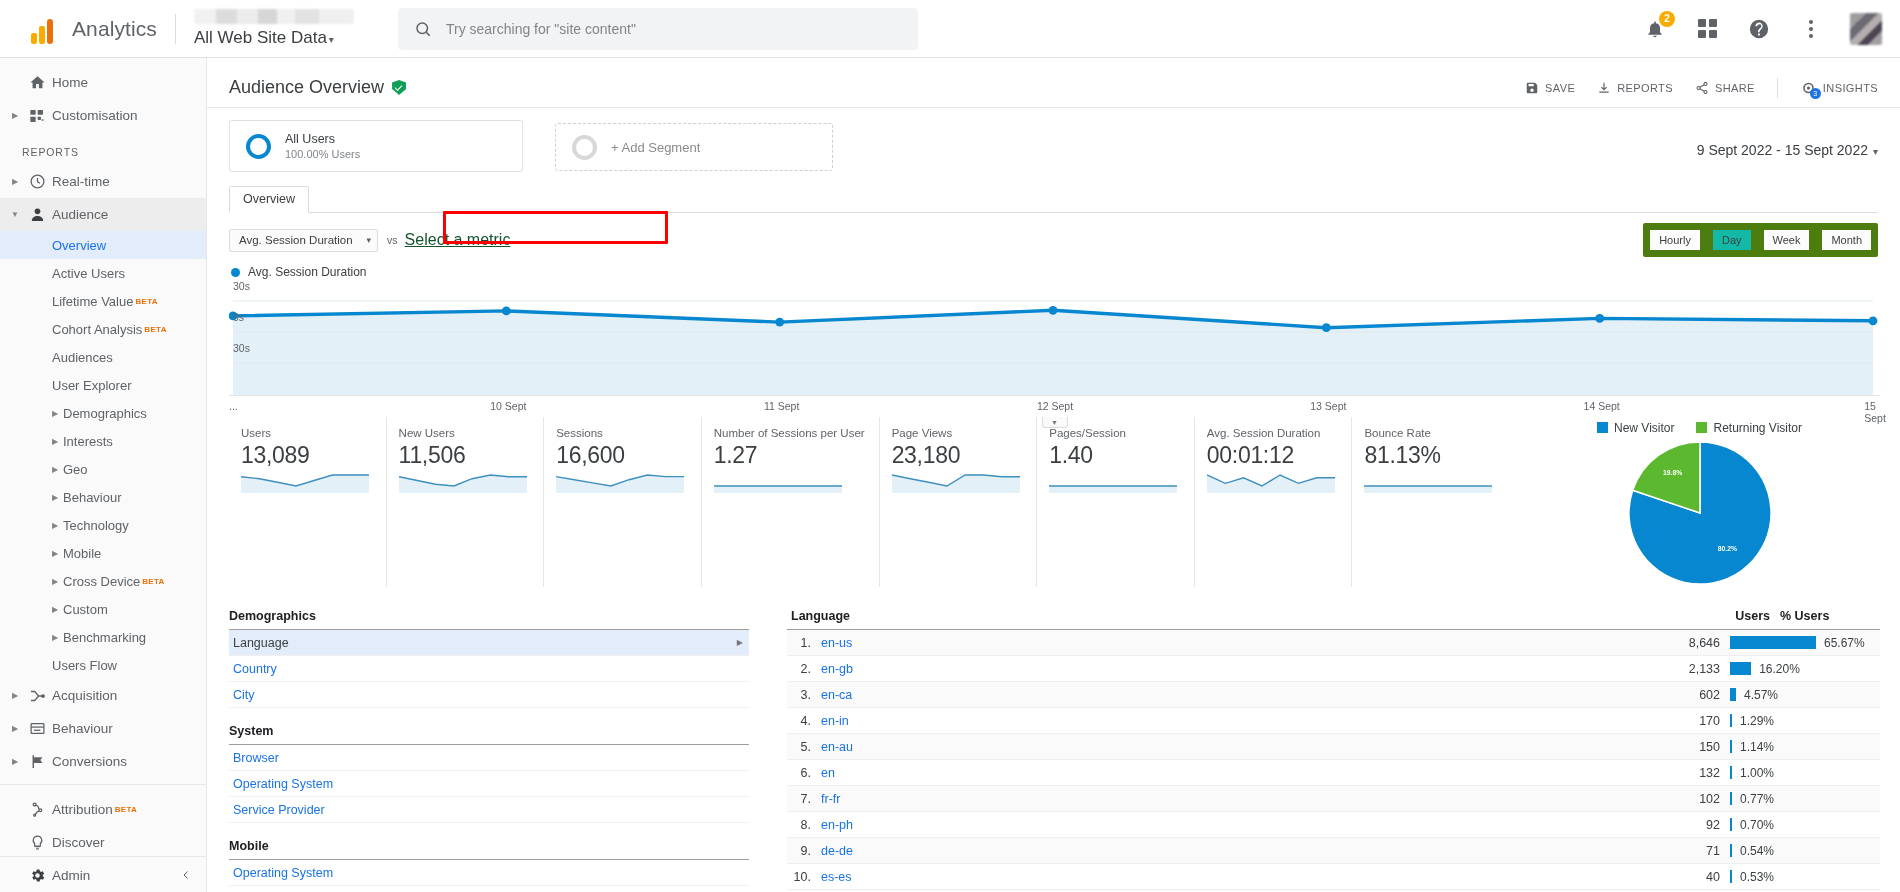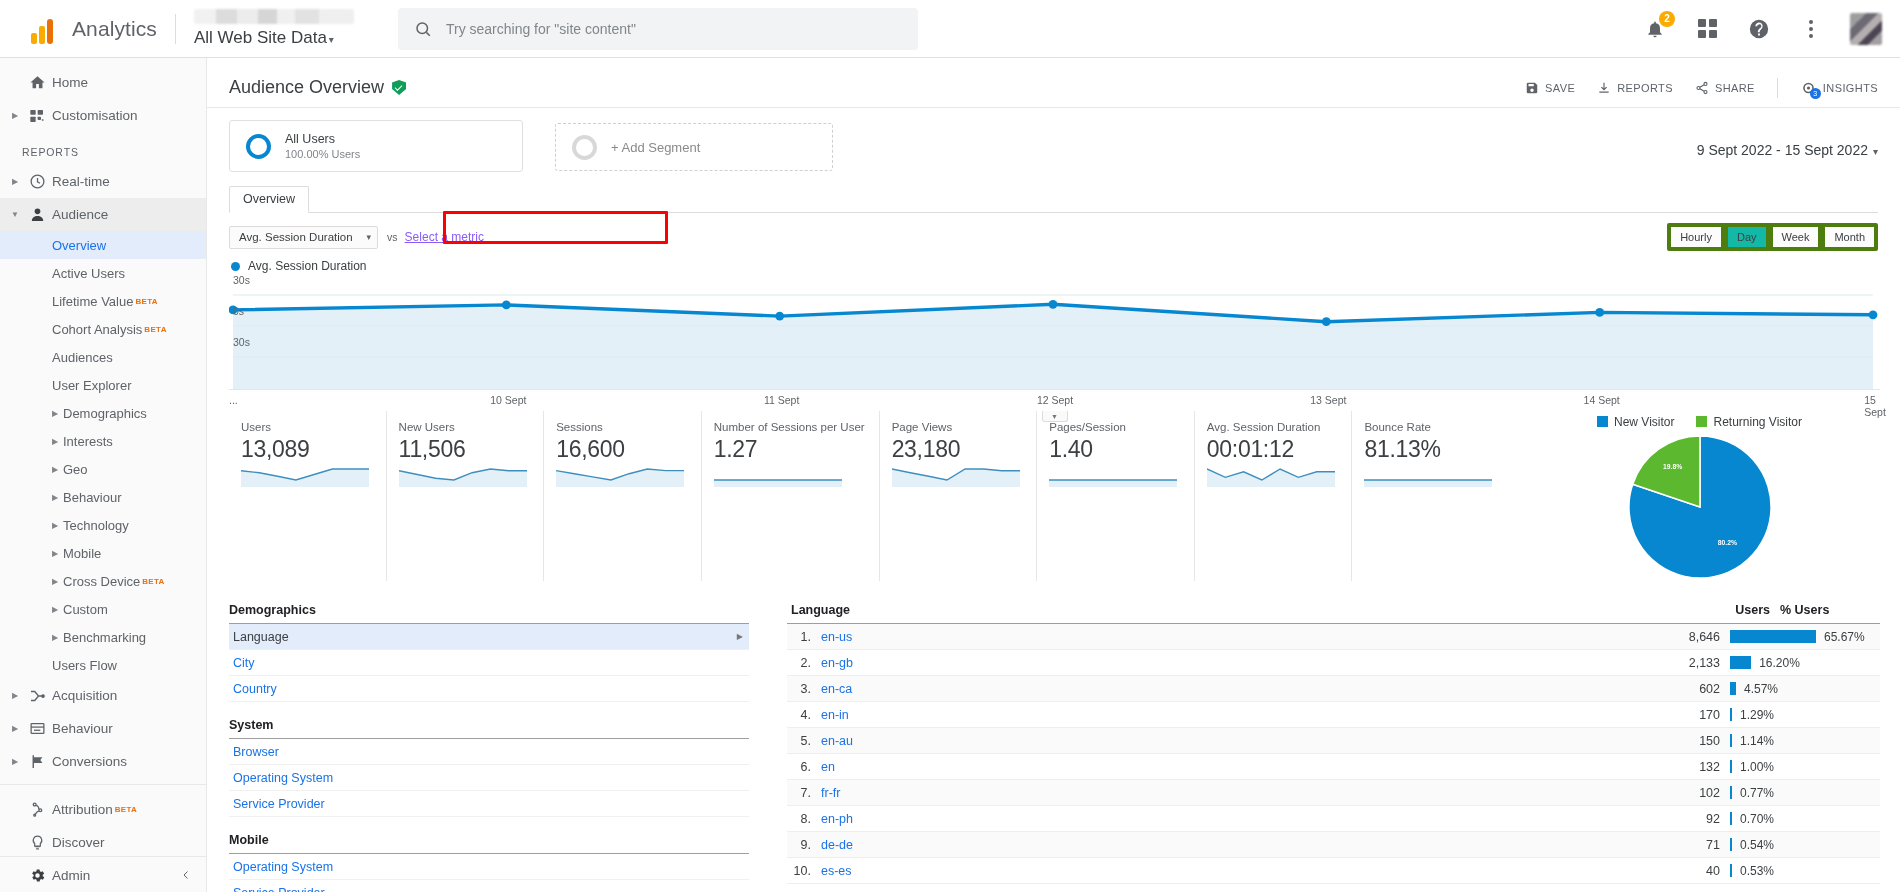--- a/index.html
+++ b/index.html
@@ -167,24 +167,24 @@
     position: absolute; left: 236px; top: -2px; width: 225px; height: 33px;
     border: 3px solid #ff0000; border-radius: 1px; pointer-events: none; z-index: 5;
   }
   .metric-select {
     border: 1px solid #dcdcdc; background: #fbfbfb; border-radius: 2px;
     height: 23px; min-width: 108px; display: flex; align-items: center;
     padding: 0 6px 0 9px; font-size: 11.5px; color: #3c4043; gap: 14px; cursor: pointer;
   }
   .metric-select .caret { color: #5f6368; font-size: 9px; }
   .vs-text { font-size: 10.5px; color: #5f6368; margin: 0 7px 0 9px; }
-  .select-metric-link { font-size: 12px; color: #8b5cf6; cursor: pointer; text-decoration: underline; }
+  .select-metric-link { font-size: 16px; color: #14532d; cursor: pointer; text-decoration: underline; }
   .gran-group { margin-left: auto; display: flex; }
   .gran-btn {
-    border: 4px solid #4d7c0f; background: #fcfcfc; font-size: 11px; color: #3c4043;
+    border: 7px solid #4d7c0f; background: #fcfcfc; font-size: 11px; color: #3c4043;
     padding: 4px 9px; cursor: pointer; margin-left: -1px;
   }
   .gran-btn:first-child { border-radius: 2px 0 0 2px; margin-left: 0; }
   .gran-btn:last-child { border-radius: 0 2px 2px 0; }
   .gran-btn.active { background: #14b8a6; }
 
   
   .chart-legend { padding: 8px 0 0 24px; display: flex; align-items: center; gap: 8px;
     font-size: 12px; color: #3c4043; }
   .legend-dot { width: 9px; height: 9px; border-radius: 50%; background: #0787cf; }
@@ -670,24 +670,24 @@
     </div>
 
     <div class="bottom">
       <div class="demo-col" id="demo-col">
           <div class="grp-head">Demographics</div>
           <div class="grp-row sel">
             <span>Language</span>
             <span class="rowarrow">▶</span>
           </div>
           <div class="grp-row">
+            <span>Country</span>
+          </div>
+          <div class="grp-row">
             <span>City</span>
-          </div>
-          <div class="grp-row">
-            <span>Country</span>
           </div>
           <div class="grp-head spaced">System</div>
           <div class="grp-row">
             <span>Browser</span>
           </div>
           <div class="grp-row">
             <span>Operating System</span>
           </div>
           <div class="grp-row">
             <span>Service Provider</span>

